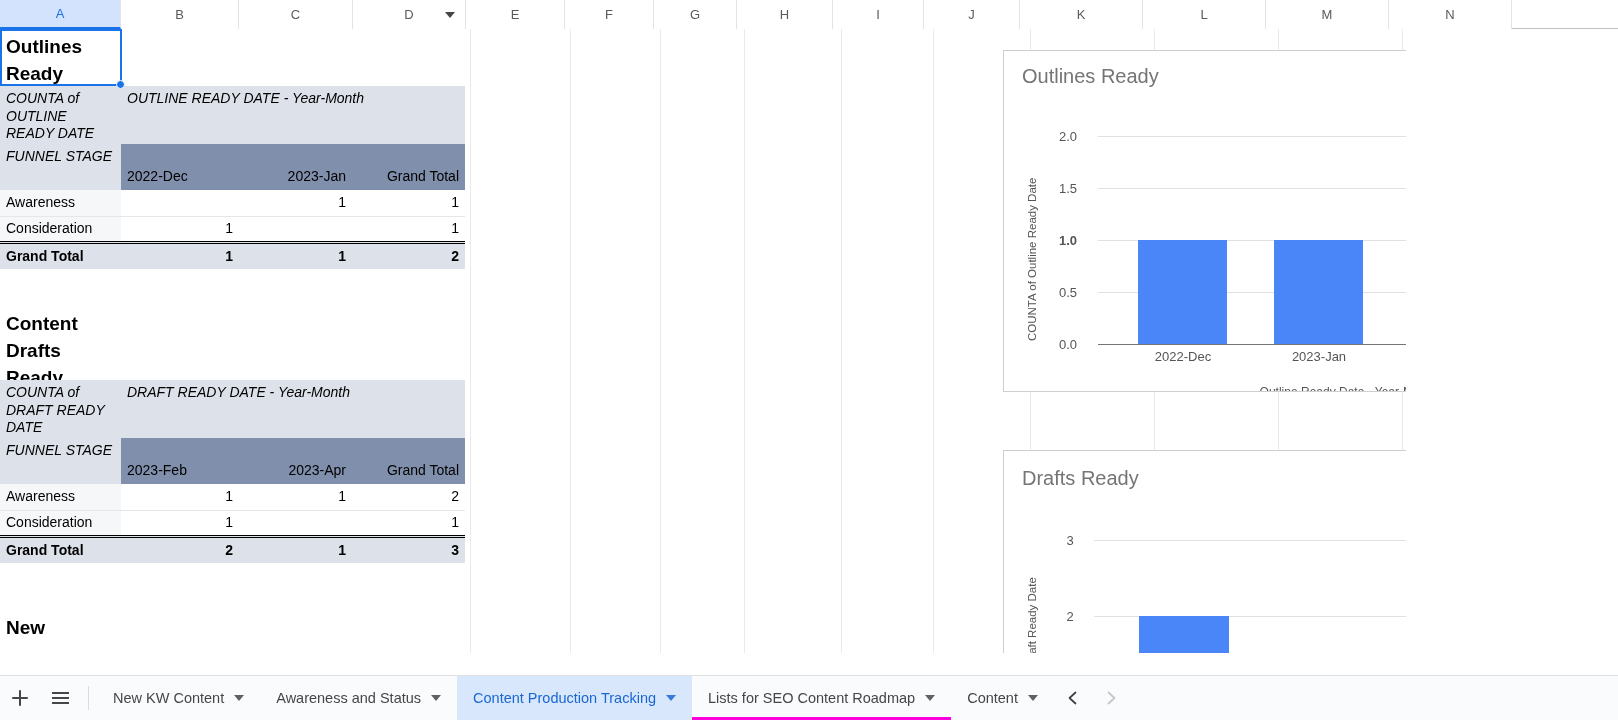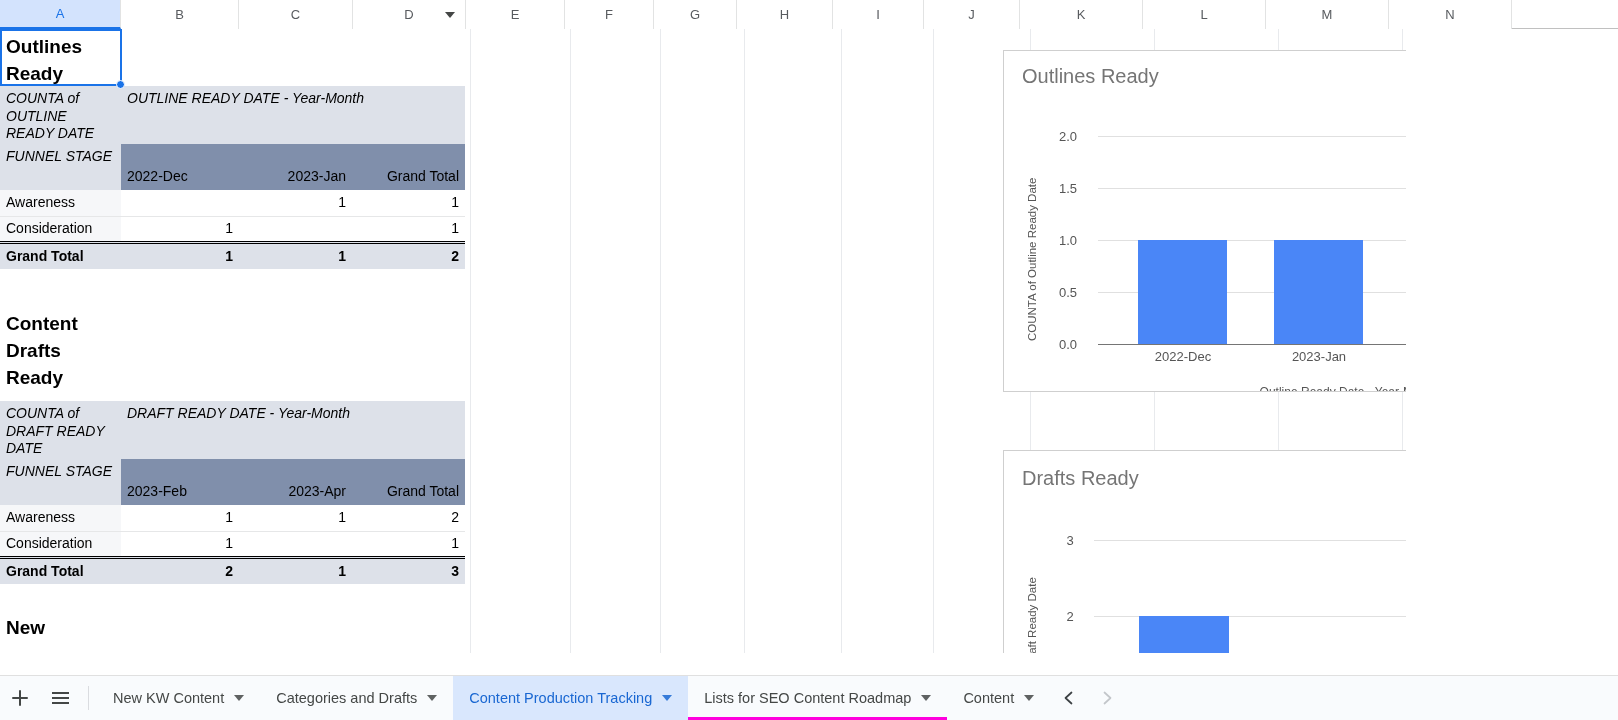--- a/index.html
+++ b/index.html
@@ -336,21 +336,21 @@
           <td>Grand Total</td>
           <td class="pv-num">1</td>
           <td class="pv-num">1</td>
           <td class="pv-num">2</td>
         </tr>
       </tbody>
     </table>
 
     <div class="section-title" style="left:6px; top:281px; width:112px;">Content Drafts Ready</div>
 
-    <table class="pivot" style="left:0px; top:372px; width:465px;">
+    <table class="pivot" style="left:0px; top:351px; width:465px;">
       <colgroup>
         <col style="width:121px">
           <col style="width:118px">
           <col style="width:113px">
           <col style="width:113px">
       </colgroup>
       <tbody>
         <tr style="height:58px;">
           <td class="pv-light">COUNTA of DRAFT READY DATE</td>
           <td class="pv-light" colspan="3">DRAFT READY DATE - Year-Month</td>
@@ -392,21 +392,21 @@
       <div class="axis-label-y" style="left:22px; top:290px;">COUNTA of Outline Ready Date</div>
 
       <div class="gridline" style="left:94px; top:85px;  width:500px;"></div>
       <div class="gridline" style="left:94px; top:137px; width:500px;"></div>
       <div class="gridline" style="left:94px; top:189px; width:500px;"></div>
       <div class="gridline" style="left:94px; top:241px; width:500px;"></div>
       <div class="axisline" style="left:94px; top:293px; width:500px;"></div>
 
       <div class="ytick" style="left:40px; top:78px;  width:48px;">2.0</div>
       <div class="ytick" style="left:40px; top:130px; width:48px;">1.5</div>
-      <div class="ytick" style="left:40px; top:182px; width:48px;">1.0</div>
+      <div class="ytick" style="left:40px; top:182px; width:48px;font-weight:bold;">1.0</div>
       <div class="ytick" style="left:40px; top:234px; width:48px;">0.5</div>
       <div class="ytick" style="left:40px; top:286px; width:48px;">0.0</div>
 
       <div class="bar" style="left:134px; top:189px; width:89px; height:104px;"></div>
       <div class="bar" style="left:270px; top:189px; width:89px; height:104px;"></div>
       <div class="bar" style="left:405px; top:85px;  width:89px; height:208px;"></div>
 
       <div class="xtick" style="left:114px; top:298px; width:130px;">2022-Dec</div>
       <div class="xtick" style="left:250px; top:298px; width:130px;">2023-Jan</div>
       <div class="xtick" style="left:385px; top:298px; width:130px;">Grand Total</div>
@@ -444,21 +444,21 @@
       </span>
     </div>
     <div class="sb-divider"></div>
 
     <div id="sheet-tabs-host" style="display:flex; align-items:center; flex:0 0 auto;">
         <div class="sheet-tab">
           <span>New KW Content</span>
           <span class="tabcaret"></span>
         </div>
         <div class="sheet-tab">
-          <span>Categories and Drafts</span>
+          <span>Awareness and Status</span>
           <span class="tabcaret"></span>
         </div>
         <div class="sheet-tab active">
           <span>Content Production Tracking</span>
           <span class="tabcaret"></span>
         </div>
         <div class="sheet-tab">
           <span>Lists for SEO Content Roadmap</span>
           <span class="tabcaret"></span>
           <span class="colorbar" style="background: rgb(255, 0, 221);"></span>

